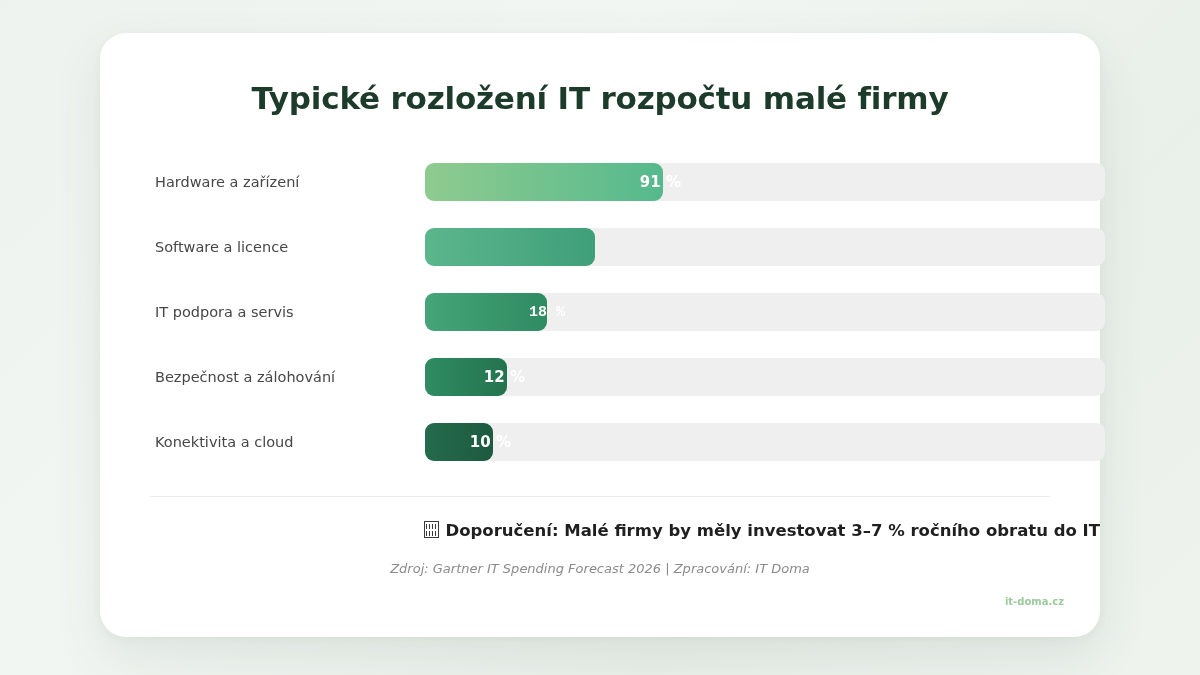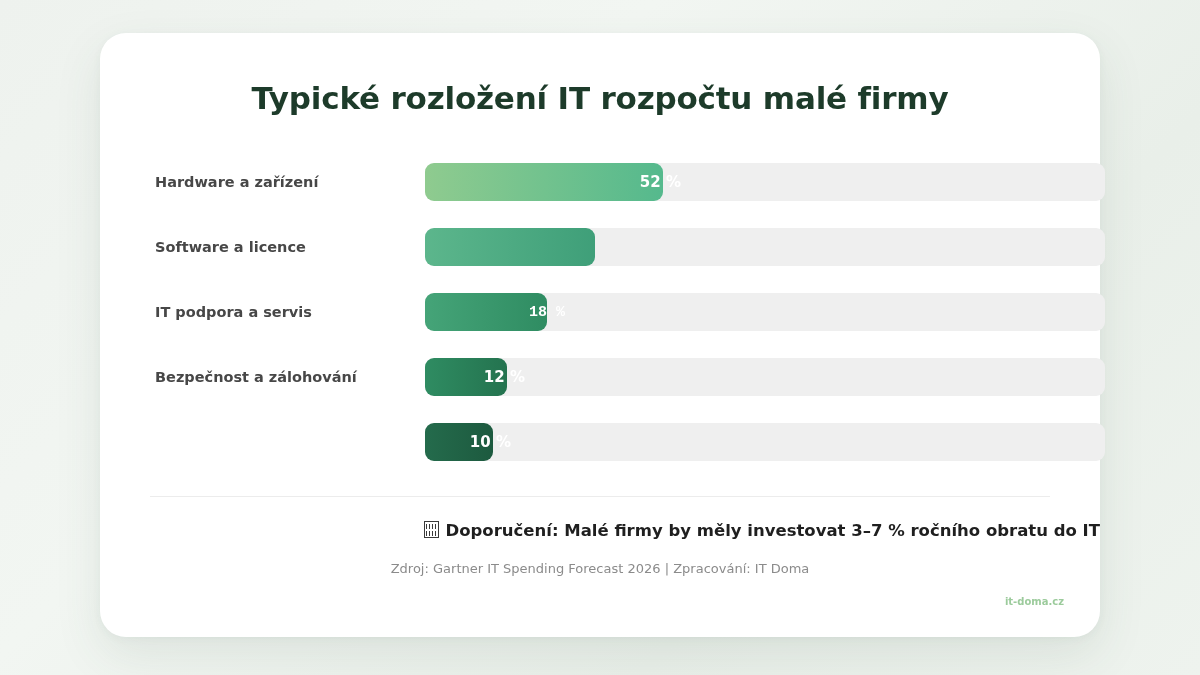--- a/index.html
+++ b/index.html
@@ -17,21 +17,21 @@
   }
   .title{
     position:absolute;left:0;top:47px;width:1000px;text-align:center;
     font-size:31px;font-weight:bold;color:#1d3b2a;letter-spacing:-.2px;
   }
   .rows{position:absolute;left:55px;top:130px;width:890px;}
   .row{position:relative;height:65px;}
   .row-label{
     position:absolute;left:0;top:0;width:215px;height:38px;
     display:flex;align-items:center;
-    font-size:14.5px;font-weight:bold;color:#474747;
+    font-size:14.5px;font-weight:normal;color:#474747;
     white-space:nowrap;overflow:visible;z-index:1;
   }
   .track{
     position:absolute;left:270px;top:0;width:680px;height:38px;
     background:#efefef;border-radius:9px;z-index:2;overflow:visible;
   }
   .fill{
     position:absolute;left:0;top:0;height:38px;border-radius:9px;
   }
   .val{
@@ -52,41 +52,41 @@
     background:#fff;
   }
   .tofu::before,.tofu::after{
     content:"";position:absolute;left:1px;right:1px;height:5px;
     background:repeating-linear-gradient(90deg,#3a3a3a 0 1px,transparent 1px 3px);
   }
   .tofu::before{top:1.5px;}
   .tofu::after{bottom:1.5px;}
   .source{
     position:absolute;left:0;top:528px;width:1000px;text-align:center;
-    font-size:13px;color:#8b8b8b;
+    font-size:13px;color:#8b8b8b;font-style:italic;
   }
   .watermark{
     position:absolute;right:36px;top:563px;
     font-size:10px;font-weight:bold;color:#9ccb9c;
   }
 </style>
 </head>
 <body>
 
 <div class="stage">
   <div class="card">
 
     <div class="title">Typické rozložení IT rozpočtu malé firmy</div>
 
     <div class="rows" id="rows">
         <div class="row">
           <div class="row-label">Hardware a zařízení</div>
           <div class="track">
             <div class="fill" style="width: 238px; background: linear-gradient(90deg, rgb(143, 203, 143), rgb(85, 185, 141));"></div>
-            <div class="val" style="left: 256px;">52 %</div>
+            <div class="val" style="left: 256px;">91 %</div>
           </div>
         </div>
         <div class="row">
           <div class="row-label">Software a licence</div>
           <div class="track">
             <div class="fill" style="width: 170px; background: linear-gradient(90deg, rgb(92, 182, 140), rgb(63, 159, 121));"></div>
             <div class="val" style="left: 188px; margin-top: 32px;">25 %</div>
           </div>
         </div>
         <div class="row">
@@ -97,20 +97,21 @@
           </div>
         </div>
         <div class="row">
           <div class="row-label">Bezpečnost a zálohování</div>
           <div class="track">
             <div class="fill" style="width: 82px; background: linear-gradient(90deg, rgb(47, 140, 98), rgb(36, 115, 79));"></div>
             <div class="val" style="left: 100px;">12 %</div>
           </div>
         </div>
         <div class="row">
+          <div class="row-label">Konektivita a cloud</div>
           <div class="track">
             <div class="fill" style="width: 68px; background: linear-gradient(90deg, rgb(36, 107, 76), rgb(29, 90, 63));"></div>
             <div class="val" style="left: 86px;">10 %</div>
           </div>
         </div>
       </div>
 
     <div class="divider"></div>
 
     <div class="reco">

